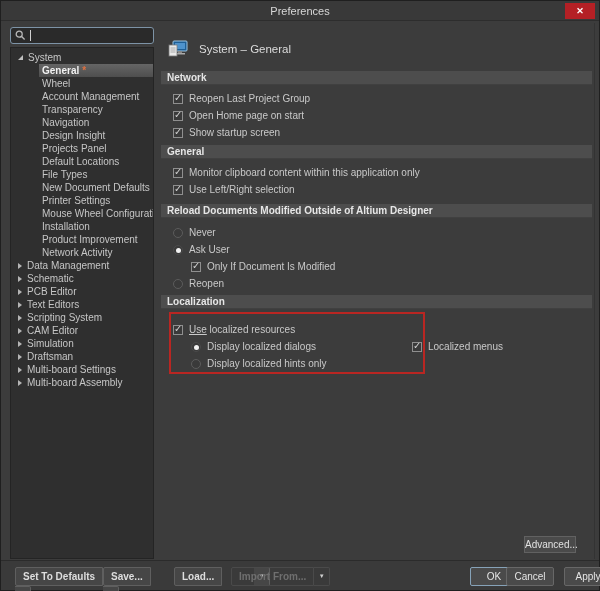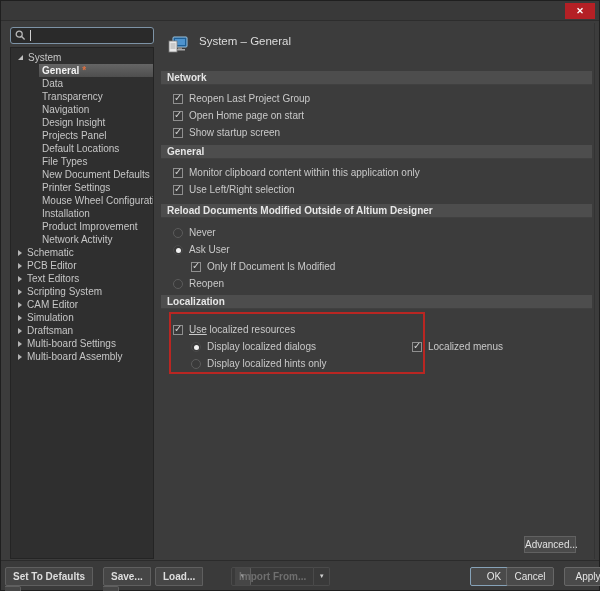--- a/index.html
+++ b/index.html
@@ -20,21 +20,21 @@
   .trow.lvl0 { padding-left:7px; }
   .trow.lvl1 { margin-left:28px; padding-left:3px; }
   .trow.sel { background:linear-gradient(#656565,#4e4e4e); color:#f1f1f1; font-weight:bold; }
   .arr { display:inline-block; margin-right:5px; }
   .arr.exp { width:0; height:0; border-left:5px solid transparent; border-bottom:5px solid #c0c0c0; }
   .arr.col { width:0; height:0; border-top:3px solid transparent; border-bottom:3px solid transparent; border-left:4px solid #b5b5b5; }
   .ast { color:#e0703f; margin-left:3px; font-weight:bold; }
 
   
   .main { position:absolute; left:158px; top:22px; width:436px; height:536px; border-right:1px solid #333; }
-  .pg-header { display:flex; padding:12px 0 0 8px; height:40px; }
+  .pg-header { display:flex; align-items:center; padding:12px 0 0 8px; height:40px; }
   .pg-title { font-size:11.5px; color:#dcdcdc; margin-left:10px; }
   .sec-bar { height:14px; background:#4d4d4d; border-bottom:1px solid #404040; font-size:10px; font-weight:bold; color:#e6e6e6; line-height:14px; padding-left:6px; margin:0 2px; }
   .opt-row { height:17px; display:flex; align-items:center; font-size:10px; color:#c9c9c9; }
   .ind1 { padding-left:14px; }
   .ind2 { padding-left:32px; }
   .cb { width:10px; height:10px; background:#3a3a3a; border:1px solid #8f8f8f; margin-right:6px; position:relative; flex:none; }
   .cb .tick { position:absolute; left:0px; top:-3px; font-size:10px; color:#cfcfcf; }
   .rb { width:10px; height:10px; border-radius:50%; background:#3a3a3a; border:1px solid #6a6a6a; margin-right:6px; position:relative; flex:none; }
   .rb.off { border-color:#5c5c5c; }
   .rb.on { border-color:#4a4a4a; }
@@ -55,20 +55,21 @@
   .split-btn.disabled .sb-arrow { background:transparent; border-color:#4a4a4a; }
   .btn { position:absolute; top:6px; height:19px; width:48px; background:#4a4a4a; border:1px solid #676767; border-radius:2px; color:#e4e4e4; font-size:10px; text-align:center; line-height:17px; cursor:default; }
   .btn.ok { border-color:#86a2b8; }
 </style>
 </head>
 <body>
 
 <div class="dialog">
 
   <div class="titlebar">
+    <div class="title">Preferences</div>
     <div class="close-btn"><span>✕</span></div>
   </div>
 
   <div class="search-box">
     <span style="display:flex;">
       <svg width="11" height="11" viewBox="0 0 11 11">
           <circle cx="4.2" cy="4.2" r="3" fill="none" stroke="#b8b8b8" stroke-width="1.3"></circle>
           <line x1="6.6" y1="6.6" x2="9.6" y2="9.6" stroke="#b8b8b8" stroke-width="1.4"></line>
         </svg>
     </span>
@@ -78,21 +79,24 @@
   <div class="tree-panel" id="tree">
       <div class="trow lvl0">
         <span class="arr exp"></span>
         <span>System</span>
       </div>
       <div class="trow lvl1 sel">
         <span>General</span>
         <span class="ast">*</span>
       </div>
       <div class="trow lvl1">
-        <span>Data</span>
+        <span>Wheel</span>
+      </div>
+      <div class="trow lvl1">
+        <span>Account Management</span>
       </div>
       <div class="trow lvl1">
         <span>Transparency</span>
       </div>
       <div class="trow lvl1">
         <span>Navigation</span>
       </div>
       <div class="trow lvl1">
         <span>Design Insight</span>
       </div>
@@ -115,20 +119,24 @@
         <span>Mouse Wheel Configuration</span>
       </div>
       <div class="trow lvl1">
         <span>Installation</span>
       </div>
       <div class="trow lvl1">
         <span>Product Improvement</span>
       </div>
       <div class="trow lvl1">
         <span>Network Activity</span>
+      </div>
+      <div class="trow lvl0">
+        <span class="arr col"></span>
+        <span>Data Management</span>
       </div>
       <div class="trow lvl0">
         <span class="arr col"></span>
         <span>Schematic</span>
       </div>
       <div class="trow lvl0">
         <span class="arr col"></span>
         <span>PCB Editor</span>
       </div>
       <div class="trow lvl0">
@@ -262,29 +270,29 @@
       <div class="opt-row ind2">
         <span class="rb off"></span>
         <span>Display localized hints only</span>
       </div>
     </div>
 
     <div class="advanced-btn">Advanced...</div>
   </div>
 
   <div class="footer">
-    <div class="split-btn" style="left:4px;flex-direction:column;">
+    <div class="split-btn" style="left:14px;flex-direction:column;">
       <span class="sb-label">Set To Defaults</span>
       <span class="sb-arrow">▼</span>
     </div>
     <div class="split-btn" style="left:102px;flex-direction:column;">
       <span class="sb-label">Save...</span>
       <span class="sb-arrow">▼</span>
     </div>
-    <div class="split-btn" style="left:154px;gap:32px;">
+    <div class="split-btn" style="left:173px;gap:32px;">
       <span class="sb-label">Load...</span>
       <span class="sb-arrow">▼</span>
     </div>
     <div class="split-btn disabled" style="left:230px;">
       <span class="sb-label">Import From...</span>
       <span class="sb-arrow">▼</span>
     </div>
     <div class="btn ok" style="left:441px;margin-left:28px;">OK</div>
     <div class="btn" style="left:505px;">Cancel</div>
     <div class="btn" style="left:563px;">Apply</div>

